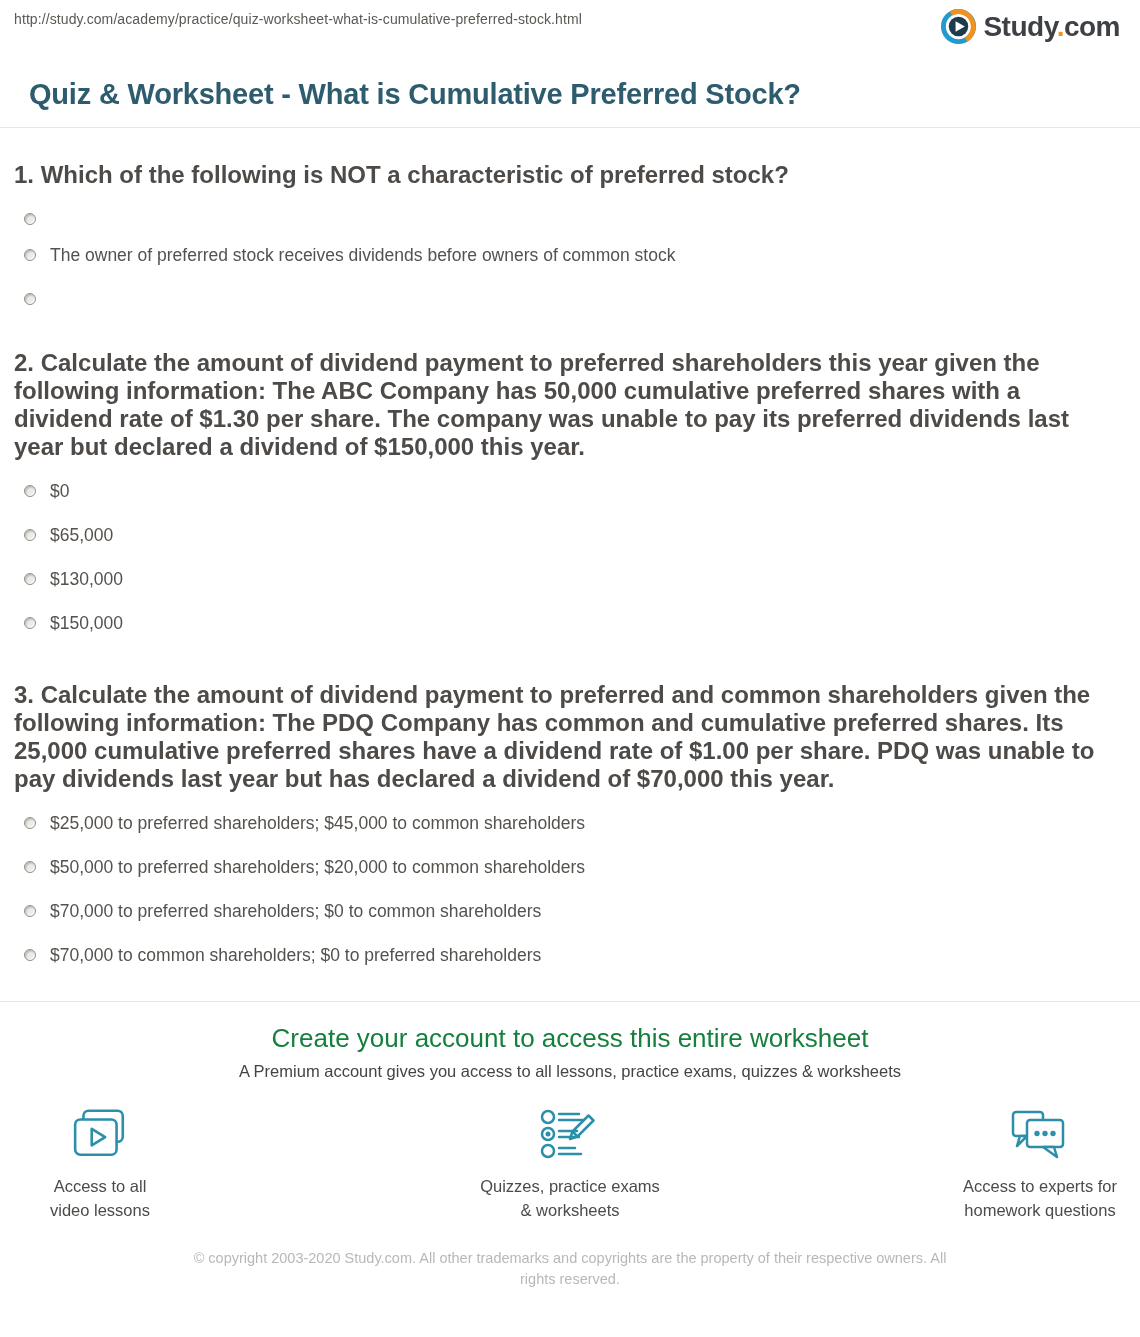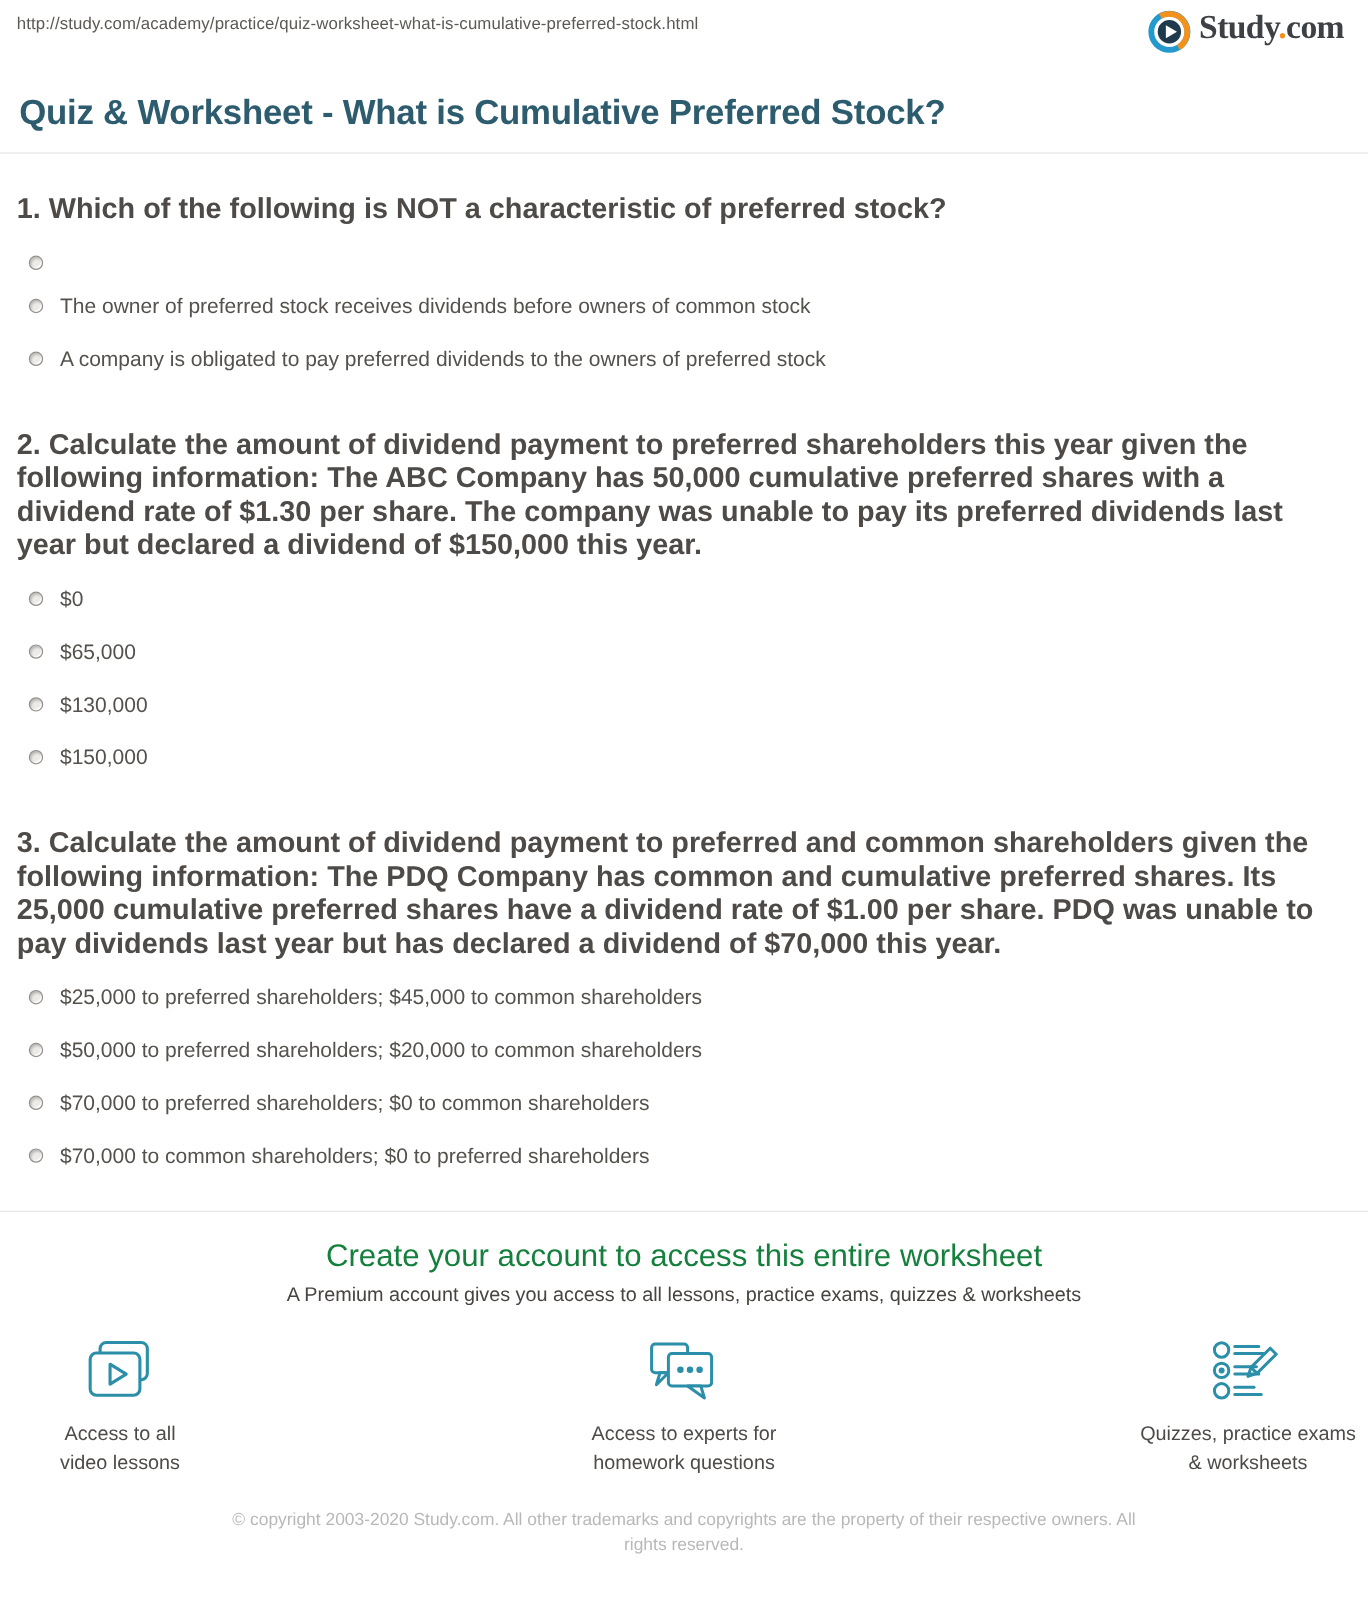--- a/index.html
+++ b/index.html
@@ -11,27 +11,27 @@
     position: relative;
     overflow: hidden;
   }
   .topbar { position: relative; height: 56px; }
   .url {
     position: absolute; left: 14px; top: 11px;
     font-size: 14px; color: #5c5854; letter-spacing: 0.1px;
   }
   .logo {
     position: absolute; right: 20px; top: 8px;
-    display: flex; align-items: flex-start; cursor: pointer; font-family: Liberation Serif, serif;
+    display: flex; align-items: center; cursor: pointer;
   }
   .logo svg { display: block; margin-right: 6px; }
   .logo-text { font-size: 28px; font-weight: 700; color: #3d4045; letter-spacing: -0.5px; }
   .logo-dot { color: #f3911d; }
   h1.page-title {
-    margin: 22px 16px 0;
+    margin: 22px 29px 0;
     font-size: 29px; font-weight: 700; color: #2d5c6e;
     letter-spacing: -0.2px;
   }
   .divider { border: none; border-top: 1px solid #e7e7e7; margin: 16px 0 0; }
   .question { margin: 33px 14px 0; }
   .question + .question { margin-top: 44px; }
   .prompt {
     font-size: 24px; font-weight: 700; color: #4e4a47;
     line-height: 28px; max-width: 1105px;
   }
@@ -97,21 +97,20 @@
   <h2 class="prompt">1. Which of the following is NOT a characteristic of preferred stock?</h2>
   <div class="option">
     <span class="radio"></span>
   </div>
   <div class="option">
     <span class="radio"></span>
     <span class="option-label">The owner of preferred stock receives dividends before owners of common stock</span>
   </div>
   <div class="option">
     <span class="radio"></span>
-    <span class="option-label">A company is obligated to pay preferred dividends to the owners of preferred stock</span>
   </div>
 </section>
 
 <section class="question">
   <h2 class="prompt">2. Calculate the amount of dividend payment to preferred shareholders this year given the following information: The ABC Company has 50,000 cumulative preferred shares with a dividend rate of $1.30 per share. The company was unable to pay its preferred dividends last year but declared a dividend of $150,000 this year.</h2>
   <div class="option">
     <span class="radio"></span>
     <span class="option-label">$0</span>
   </div>
   <div class="option">
@@ -156,33 +155,20 @@
 
   <div class="features">
 
     <div class="feature feature-video">
       <svg width="58" height="52" viewBox="0 0 56 50">
         <rect class="icon-stroke" x="12" y="2.5" width="38" height="30" rx="5"></rect>
         <rect x="4" y="11" width="40" height="34" rx="5" fill="#ffffff" stroke="#2b8fa9" stroke-width="2.5"></rect>
         <path class="icon-stroke" d="M20 20 L33 28 L20 36 Z" stroke-linejoin="round"></path>
       </svg>
       <div class="feature-label">Access to all video lessons</div>
-    </div>
-
-    <div class="feature feature-experts">
-      <svg width="62" height="52" viewBox="0 0 60 52">
-        <rect class="icon-stroke" x="3" y="4" width="30" height="24" rx="3"></rect>
-        <path d="M10 28 L7 38 L17 28 Z" fill="#ffffff" stroke="#2b8fa9" stroke-width="2.5" stroke-linejoin="round"></path>
-        <rect x="17" y="12" width="36" height="27" rx="3" fill="#ffffff" stroke="#2b8fa9" stroke-width="2.5"></rect>
-        <path d="M44 39 L47 49 L33 39 Z" fill="#ffffff" stroke="#2b8fa9" stroke-width="2.5" stroke-linejoin="round"></path>
-        <circle cx="27" cy="25.5" r="2.7" fill="#2b8fa9"></circle>
-        <circle cx="35" cy="25.5" r="2.7" fill="#2b8fa9"></circle>
-        <circle cx="43" cy="25.5" r="2.7" fill="#2b8fa9"></circle>
-      </svg>
-      <div class="feature-label">Access to experts for homework questions</div>
     </div>
 
     <div class="feature feature-quiz">
       <svg width="64" height="52" viewBox="0 0 62 52">
         <circle class="icon-stroke" cx="9" cy="9" r="6"></circle>
         <circle class="icon-stroke" cx="9" cy="26" r="6"></circle>
         <circle cx="9" cy="26" r="2.5" fill="#2b8fa9"></circle>
         <circle class="icon-stroke" cx="9" cy="43" r="6"></circle>
         <g class="icon-stroke" stroke-linecap="round">
           <path d="M20 6 H40"></path>
@@ -193,18 +179,31 @@
             <path d="M20 46 H42"></path>
         </g>
         <g class="icon-stroke" stroke-linejoin="round">
           <path d="M31 31 L38.5 28.5 L54.5 12.5 L49.5 7.5 L33.5 23.5 Z"></path>
           <path d="M33.5 23.5 L38.5 28.5"></path>
         </g>
       </svg>
       <div class="feature-label">Quizzes, practice exams &amp; worksheets</div>
     </div>
 
+    <div class="feature feature-experts">
+      <svg width="62" height="52" viewBox="0 0 60 52">
+        <rect class="icon-stroke" x="3" y="4" width="30" height="24" rx="3"></rect>
+        <path d="M10 28 L7 38 L17 28 Z" fill="#ffffff" stroke="#2b8fa9" stroke-width="2.5" stroke-linejoin="round"></path>
+        <rect x="17" y="12" width="36" height="27" rx="3" fill="#ffffff" stroke="#2b8fa9" stroke-width="2.5"></rect>
+        <path d="M44 39 L47 49 L33 39 Z" fill="#ffffff" stroke="#2b8fa9" stroke-width="2.5" stroke-linejoin="round"></path>
+        <circle cx="27" cy="25.5" r="2.7" fill="#2b8fa9"></circle>
+        <circle cx="35" cy="25.5" r="2.7" fill="#2b8fa9"></circle>
+        <circle cx="43" cy="25.5" r="2.7" fill="#2b8fa9"></circle>
+      </svg>
+      <div class="feature-label">Access to experts for homework questions</div>
+    </div>
+
   </div>
 </section>
 
 <footer>
   <p class="copyright">© copyright 2003-2020 Study.com. All other trademarks and copyrights are the property of their respective owners. All rights reserved.</p>
 </footer>
 
 </body></html>

